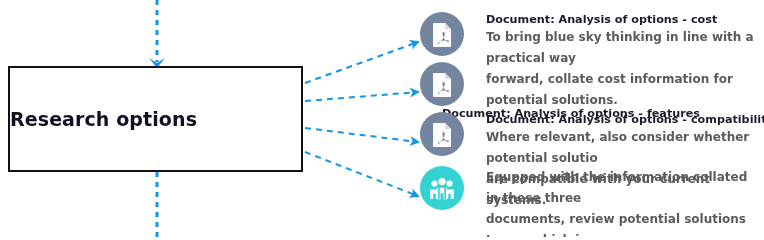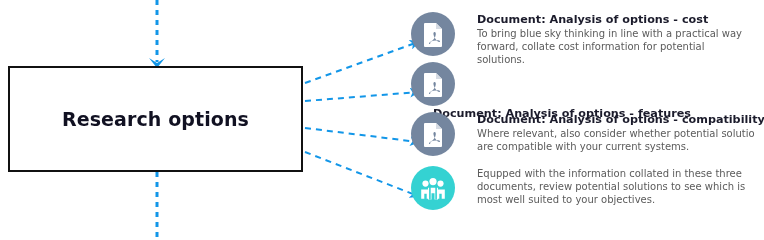--- a/index.html
+++ b/index.html
@@ -33,35 +33,34 @@
     position: absolute;
     left: 8px;
     top: 66px;
     width: 295px;
     height: 106px;
     box-sizing: border-box;
     background: #ffffff;
     border: 2px solid #111111;
     display: flex;
     align-items: center;
-    justify-content: center;
     z-index: 3;
   }
   .process-box-label {
     font-size: 19px;
     font-weight: bold;
     color: #111122;
     letter-spacing: 0.1px;
     text-align: center;
   }
 
   
   .items {
     position: absolute;
-    left: 411px;
+    left: 420px;
     top: 0;
     width: 344px;
     height: 237px;
   }
   .item-row {
     position: absolute;
     left: 0;
     width: 344px;
     display: flex;
     align-items: flex-start;
@@ -93,24 +92,24 @@
     padding-top: 1px;
   }
   .item-title {
     font-size: 11.2px;
     font-weight: bold;
     color: #1b1b2b;
     line-height: 14px;
     white-space: nowrap;
   }
   .item-desc {
-    font-size: 10px;
-    font-weight: normal;
+    font-size: 12px;
+    font-weight: bold;
     color: #5b5b5b;
-    line-height: 13px;
+    line-height: 21px;
     white-space: pre-line;
   }
 </style>
 </head>
 <body>
 
 <div id="canvas">
 
   <svg id="connectors" viewBox="0 0 764 237" width="764" height="237">
     <defs>

